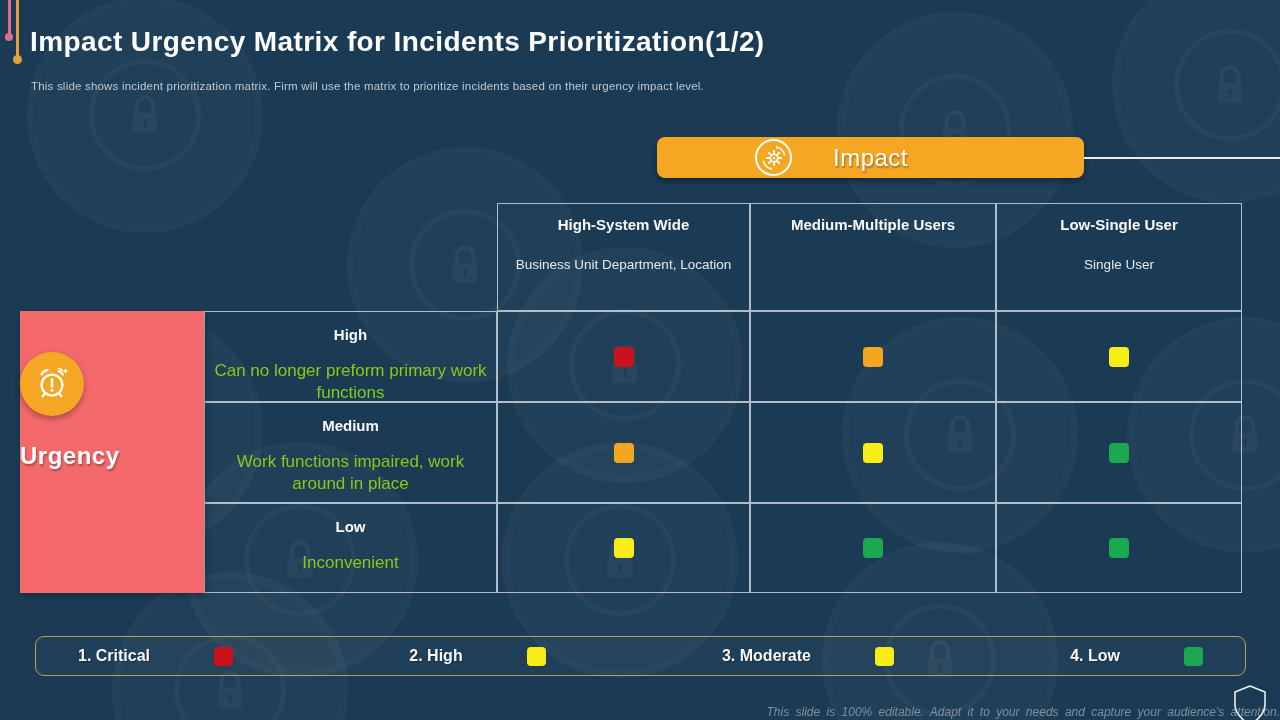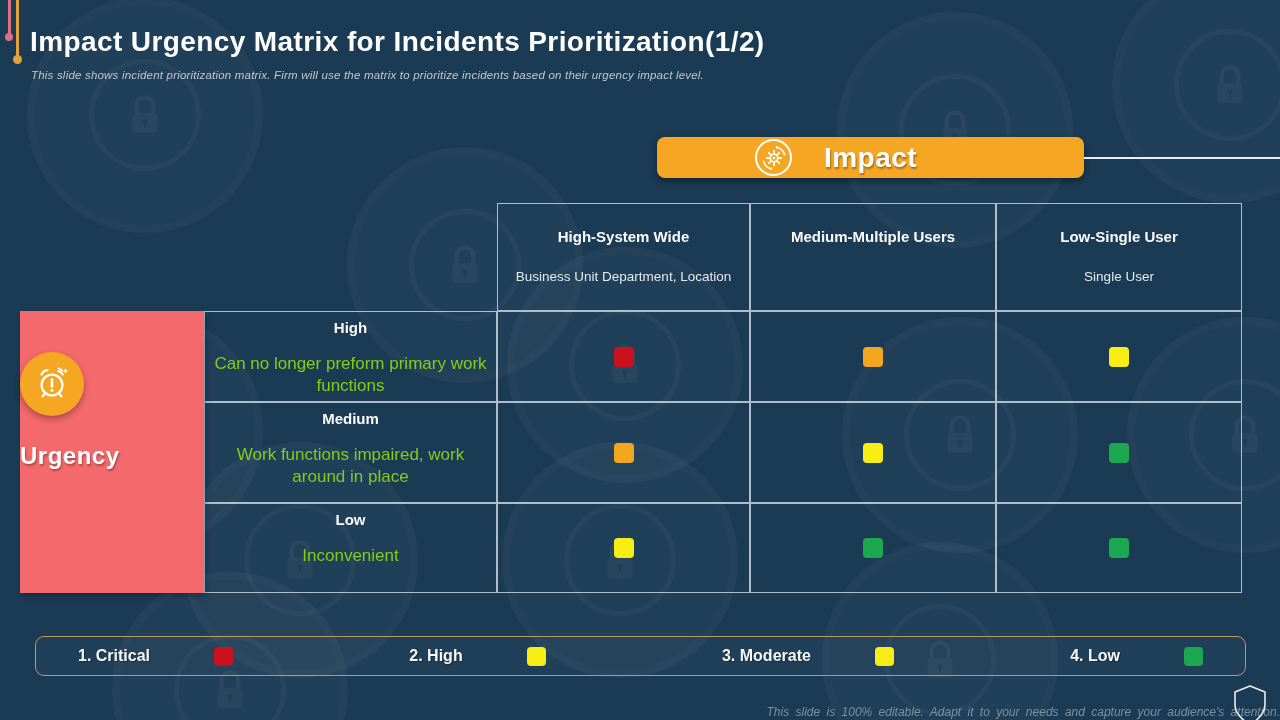--- a/index.html
+++ b/index.html
@@ -20,40 +20,40 @@
         border:5px solid rgba(255,255,255,0.035);
         display:flex; align-items:center; justify-content:center; }
   
   .accent-line { position:absolute; top:0; }
   .line-pink { left:8px; width:3px; height:34px; background:#DF6E85; }
   .dot-pink  { position:absolute; left:5px; top:33px; width:8px; height:8px; border-radius:50%; background:#DF6E85; }
   .line-gold { left:16px; width:3px; height:56px; background:#E2A23B; }
   .dot-gold  { position:absolute; left:13px; top:55px; width:9px; height:9px; border-radius:50%; background:#E2A23B; }
   .title { position:absolute; left:30px; top:26px; font-size:28px; font-weight:bold;
            color:#FCFDFD; letter-spacing:0.4px; }
-  .subtitle { position:absolute; left:31px; top:69px; font-size:11.5px; color:#BFC9D1; letter-spacing:0.2px;font-style:italic; }
+  .subtitle { position:absolute; left:31px; top:80px; font-size:11.5px; color:#BFC9D1; letter-spacing:0.2px; }
   
   .impact-banner { position:absolute; left:657px; top:137px; width:427px; height:41px;
       border-radius:8px; display:flex; align-items:center; justify-content:center;
       box-shadow:0 3px 6px rgba(0,0,0,0.4); }
   .impact-icon { position:absolute; left:98px; top:2px; width:37px; height:37px; border-radius:50%;
       border:2.5px solid #fff; display:flex; align-items:center; justify-content:center; }
-  .impact-label { font-size:28px; font-weight:bold; color:#fff; text-shadow:1px 2px 2px rgba(0,0,0,0.35); letter-spacing:0.5px; }
+  .impact-label { font-size:24px; font-weight:normal; color:#fff; text-shadow:1px 2px 2px rgba(0,0,0,0.35); letter-spacing:0.5px; }
   .impact-line { position:absolute; left:1084px; top:157px; width:196px; height:2px; background:#E9EDF0; }
   
   .matrix { position:absolute; left:20px; top:203px;
       display:grid;
       grid-template-columns:184px 293px 253px 246px 246px;
       grid-template-rows:108px 91px 101px 90px; }
   .bordered { border:1px solid rgba(202,213,221,0.85); }
   .spacer { grid-column:1 / 3; grid-row:1; }
-  .head-cell { text-align:center; padding-top:23px; line-height:1.35; }
+  .head-cell { text-align:center; padding-top:11px; line-height:1.35; }
   .col-title { font-size:15px; font-weight:bold; color:#FAFBFC; }
   .col-sub   { font-size:13.5px; color:#E4EAEE; margin-top:21px; padding:0 10px; }
-  .label-cell { text-align:center; padding-top:6px; line-height:1.3; }
+  .label-cell { text-align:center; padding-top:13px; line-height:1.3; }
   .row-title { font-size:15px; font-weight:bold; color:#FAFBFC; }
   .row-sub   { font-size:17px; color:#84cc16; margin-top:15px; padding:0 8px; }
   .marker-cell { display:flex; align-items:center; justify-content:center; }
   .marker { width:20px; height:20px; border-radius:4px; }
   
   .urgency-panel { grid-column:1; grid-row:2 / 5; position:relative;
       display:flex; flex-direction:column; align-items:flex-start;
       box-shadow:2px 3px 6px rgba(0,0,0,0.25); }
   .urgency-icon-circle { margin-top:41px; width:64px; height:64px; border-radius:50%;
       background:#F5A623; box-shadow:0 3px 6px rgba(0,0,0,0.3);

